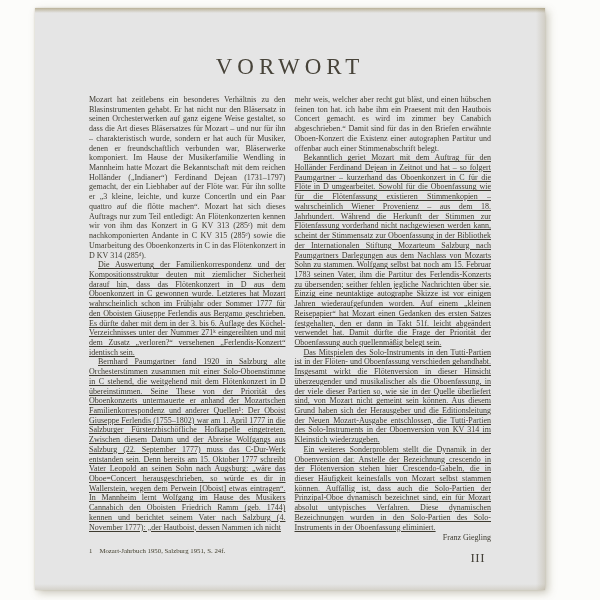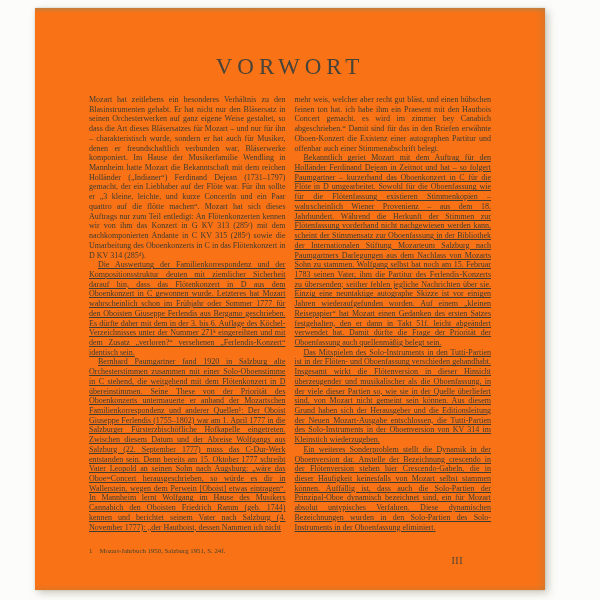--- a/index.html
+++ b/index.html
@@ -10,21 +10,21 @@
     background: #fcfcfa;
     overflow: hidden;
     font-family: "Liberation Serif", "DejaVu Serif", serif;
   }
   .sheet {
     position: absolute;
     left: 35px;
     top: 8px;
     width: 510px;
     height: 582px;
-    background: #f97316;
+    background: #e5e5e5;
     box-shadow: 3px 3px 8px rgba(110,100,70,0.35), 0 0 2px rgba(110,100,70,0.25);
   }
   .sheet .edge-top {
     position: absolute;
     top: 0; left: 0; right: 0;
     height: 5px;
     background: linear-gradient(to bottom, rgba(150,135,90,0.55), rgba(150,135,90,0));
     pointer-events: none;
   }
   .sheet .edge-right {
@@ -71,23 +71,23 @@
     text-align: left;
     color: #43402f;
   }
   .signature {
     margin-top: 1px;
     text-align: right;
     font-size: 8px;
   }
   .page-number {
     position: absolute;
-    right: 82px;
+    right: 60px;
     bottom: 24px;
-    font-size: 10px;
+    font-size: 13px;
     letter-spacing: 0.5px;
     color: #45423a;
   }
 </style>
 </head>
 <body>
 
 <div class="sheet">
   <div class="edge-top"></div>
   <div class="edge-right"></div>
@@ -103,17 +103,18 @@
       <div class="footnote">
         <span>1</span>
         <span>Mozart-Jahrbuch 1950, Salzburg 1951, S. 24f.</span>
       </div>
     </div>
     <div class="col">
       <p>mehr weis, welcher aber recht gut bläst, und einen hübschen feinen ton hat. ich habe ihm ein Praesent mit den Hautbois Concert gemacht. es wird im zimmer bey Canabich abgeschrieben.“ Damit sind für das in den Briefen erwähnte Oboen-Konzert die Existenz einer autographen Partitur und offenbar auch einer Stimmenabschrift belegt.</p>
       <p class="indent">Bekanntlich geriet Mozart mit dem Auftrag für den Holländer Ferdinand Dejean in Zeitnot und hat – so folgert Paumgartner – kurzerhand das Oboenkonzert in C für die Flöte in D umgearbeitet. Sowohl für die Oboenfassung wie für die Flötenfassung existieren Stimmenkopien – wahrscheinlich Wiener Provenienz – aus dem 18. Jahrhundert. Während die Herkunft der Stimmen zur Flötenfassung vorderhand nicht nachgewiesen werden kann, scheint der Stimmensatz zur Oboenfassung in der Bibliothek der Internationalen Stiftung Mozarteum Salzburg nach Paumgartners Darlegungen aus dem Nachlass von Mozarts Sohn zu stammen. Wolfgang selbst bat noch am 15. Februar 1783 seinen Vater, ihm die Partitur des Ferlendis-Konzerts zu übersenden; seither fehlen jegliche Nachrichten über sie. Einzig eine neuntaktige autographe Skizze ist vor einigen Jahren wiederaufgefunden worden. Auf einem „kleinen Reisepapier“ hat Mozart einen Gedanken des ersten Satzes festgehalten, den er dann in Takt 51f. leicht abgeändert verwendet hat. Damit dürfte die Frage der Priorität der Oboenfassung auch quellenmäßig belegt sein.</p>
       <p class="indent">Das Mitspielen des Solo-Instruments in den Tutti-Partien ist in der Flöten- und Oboenfassung verschieden gehandhabt. Insgesamt wirkt die Flötenversion in dieser Hinsicht überzeugender und musikalischer als die Oboenfassung, in der viele dieser Partien so, wie sie in der Quelle überliefert sind, von Mozart nicht gemeint sein können. Aus diesem Grund haben sich der Herausgeber und die Editionsleitung der Neuen Mozart-Ausgabe entschlossen, die Tutti-Partien des Solo-Instruments in der Oboenversion von KV 314 im Kleinstich wiederzugeben.</p>
       <p class="indent">Ein weiteres Sonderproblem stellt die Dynamik in der Oboenversion dar. Anstelle der Bezeichnung crescendo in der Flötenversion stehen hier Crescendo-Gabeln, die in dieser Häufigkeit keinesfalls von Mozart selbst stammen können. Auffällig ist, dass auch die Solo-Partien der Prinzipal-Oboe dynamisch bezeichnet sind, ein für Mozart absolut untypisches Verfahren. Diese dynamischen Bezeichnungen wurden in den Solo-Partien des Solo-Instruments in der Oboenfassung eliminiert.</p>
+      <div class="signature">Franz Giegling</div>
     </div>
   </div>
 
   <div class="page-number">III</div>
 </div>
 
 </body></html>

